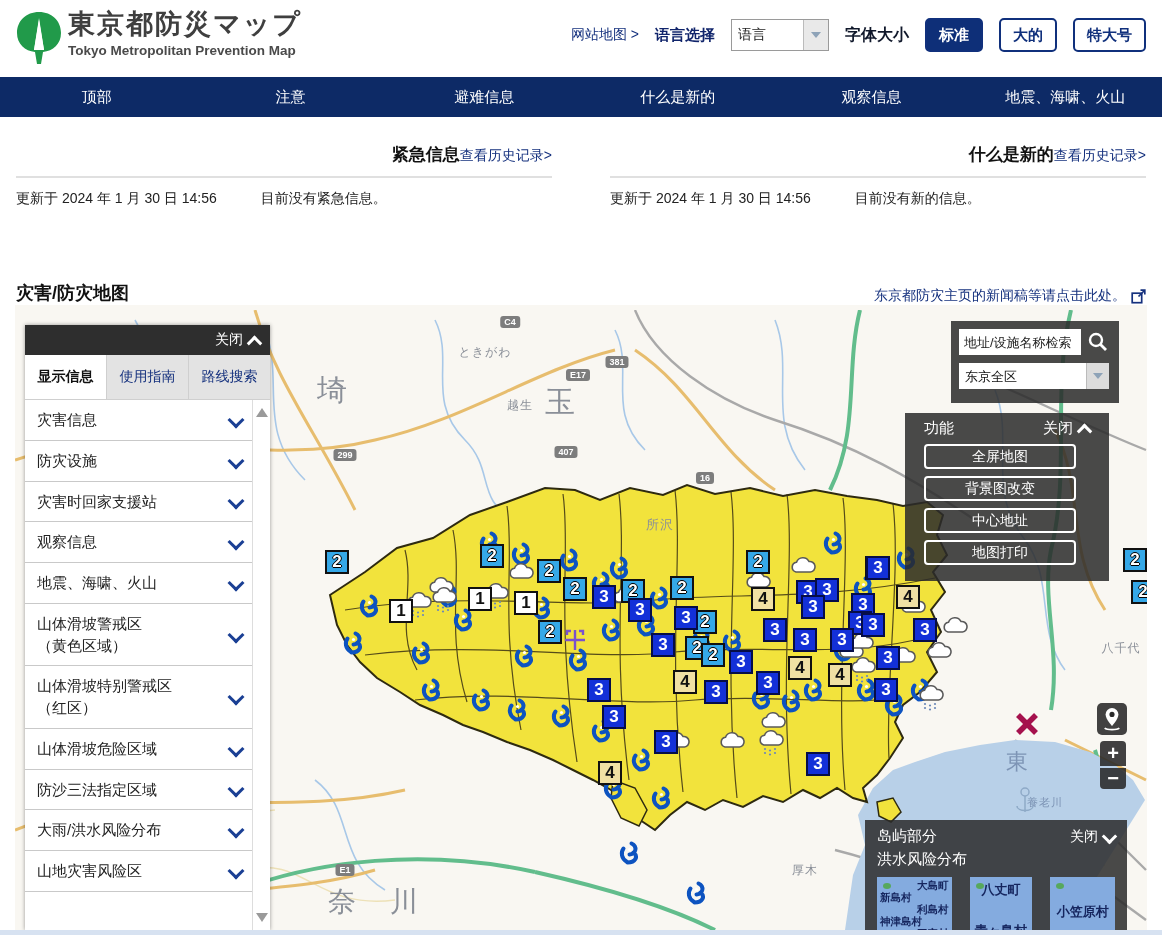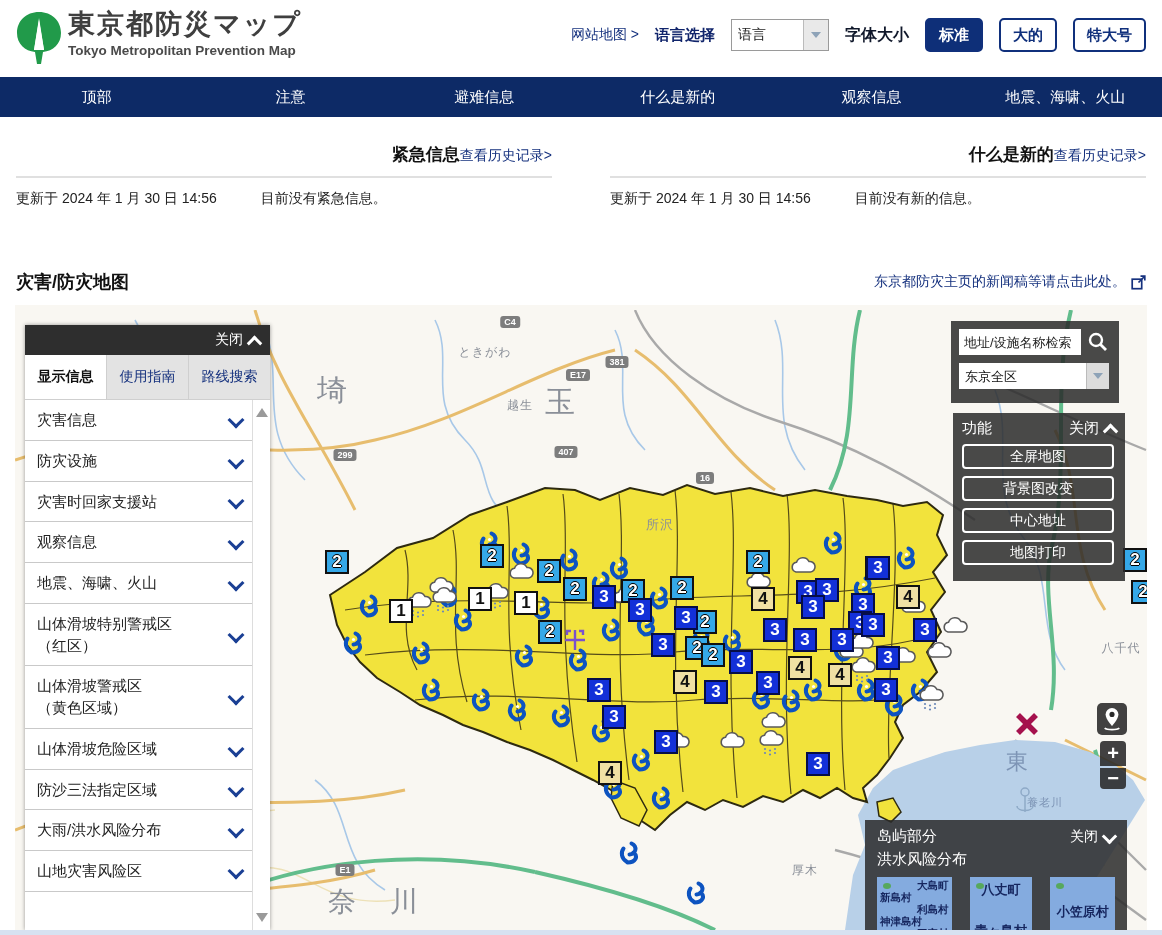--- a/index.html
+++ b/index.html
@@ -30,21 +30,21 @@
   
   .info-row{height:118px;padding:26px 16px 0;display:flex;gap:58px;box-sizing:border-box;}
   .info-col{flex:1;}
   .info-head{display:flex;justify-content:flex-end;align-items:baseline;}
   .info-title{font-size:17px;font-weight:bold;color:#111;}
   .hist-link{font-size:14px;color:#15317e;cursor:pointer;}
   .info-col hr{border:none;border-top:2px solid #e0e0e0;margin:10px 0 12px;}
   .info-meta{display:flex;gap:44px;font-size:14px;color:#222;}
 
   
-  .map-heading{height:70px;padding:24px 16px 0;display:flex;justify-content:space-between;align-items:center;box-sizing:border-box;gap:28px;}
+  .map-heading{height:70px;padding:24px 16px 0;display:flex;justify-content:space-between;align-items:flex-end;box-sizing:border-box;gap:28px;}
   .map-title{font-size:18px;font-weight:bold;color:#111;}
   .press-link{font-size:14px;color:#15317e;display:flex;align-items:center;gap:5px;cursor:pointer;}
 
   
   .map-wrap{position:relative;margin:0 15px;width:1132px;height:625px;background:#f9f7f2;overflow:hidden;}
   #map-inner{position:absolute;left:0;top:5px;width:1132px;height:620px;}
   #basemap{position:absolute;left:0;top:0;}
   #markers{position:absolute;left:0;top:0;width:1132px;height:620px;}
   .plabel{position:absolute;color:#8a8f98;white-space:nowrap;transform:translate(-50%,-50%);letter-spacing:6px;}
   .shield{position:absolute;transform:translate(-50%,-50%);background:#7d7d7d;color:#fff;font-size:9px;font-weight:bold;padding:1px 4px;border-radius:3px;}
@@ -81,21 +81,21 @@
   
   .search-pane{left:936px;top:11px;width:168px;height:82px;padding:8px;box-sizing:border-box;}
   .srow{display:flex;align-items:center;gap:6px;margin-bottom:8px;}
   .search-input{width:122px;height:26px;border:none;font-size:13px;padding:0 5px;box-sizing:border-box;background:#fff;color:#111;}
   .search-input::placeholder{color:#222;opacity:1;}
   .area-select{display:flex;width:150px;height:26px;background:#fff;cursor:pointer;}
   .area-select .val{flex:1;font-size:13px;color:#111;padding:5px 6px;}
   .area-select .arr{width:22px;background:#dcdcdc;border-left:1px solid #bbb;display:flex;align-items:center;justify-content:center;}
 
   
-  .func-pane{left:938px;top:103px;width:172px;height:168px;padding:6px 9px;box-sizing:border-box;}
+  .func-pane{left:890px;top:103px;width:204px;height:168px;padding:6px 19px;box-sizing:border-box;}
   .func-head{display:flex;justify-content:space-between;align-items:center;font-size:15px;margin-bottom:6px;}
   .func-head .close{display:flex;align-items:center;gap:6px;cursor:pointer;}
   .func-btn{width:152px;height:25px;border:2px solid #fff;border-radius:4px;color:#fff;font-size:14px;display:flex;align-items:center;justify-content:center;margin-bottom:7px;background:transparent;cursor:pointer;box-sizing:border-box;}
 
   
   .isl-pane{left:850px;top:510px;width:262px;height:110px;padding:7px 12px;box-sizing:border-box;overflow:hidden;}
   .isl-head{display:flex;justify-content:space-between;font-size:15px;}
   .isl-sub{font-size:15px;margin-top:4px;}
   .isl-tiles{display:flex;gap:18px;margin-top:8px;}
   .isl-tile{position:relative;background:#84abdf;height:70px;overflow:hidden;cursor:pointer;}
@@ -806,24 +806,24 @@
           <div class="tab">使用指南</div>
           <div class="tab">路线搜索</div>
         </div>
         <div class="layer-body">
           <div class="acc-list" id="acc-list">
               <div class="acc-row"><span>灾害信息</span><span class="chev down navy"></span></div>
               <div class="acc-row"><span>防灾设施</span><span class="chev down navy"></span></div>
               <div class="acc-row"><span>灾害时回家支援站</span><span class="chev down navy"></span></div>
               <div class="acc-row"><span>观察信息</span><span class="chev down navy"></span></div>
               <div class="acc-row"><span>地震、海啸、火山</span><span class="chev down navy"></span></div>
+              <div class="acc-row"><span>山体滑坡警戒区
+（黄色区域）</span><span class="chev down navy"></span></div>
               <div class="acc-row"><span>山体滑坡特别警戒区
 （红区）</span><span class="chev down navy"></span></div>
-              <div class="acc-row"><span>山体滑坡警戒区
-（黄色区域）</span><span class="chev down navy"></span></div>
               <div class="acc-row"><span>山体滑坡危险区域</span><span class="chev down navy"></span></div>
               <div class="acc-row"><span>防沙三法指定区域</span><span class="chev down navy"></span></div>
               <div class="acc-row"><span>大雨/洪水风险分布</span><span class="chev down navy"></span></div>
               <div class="acc-row"><span>山地灾害风险区</span><span class="chev down navy"></span></div>
             </div>
           <div class="scrollcol">
             <span class="s-arr up"></span>
             <span class="s-arr dn"></span>
           </div>
         </div>

